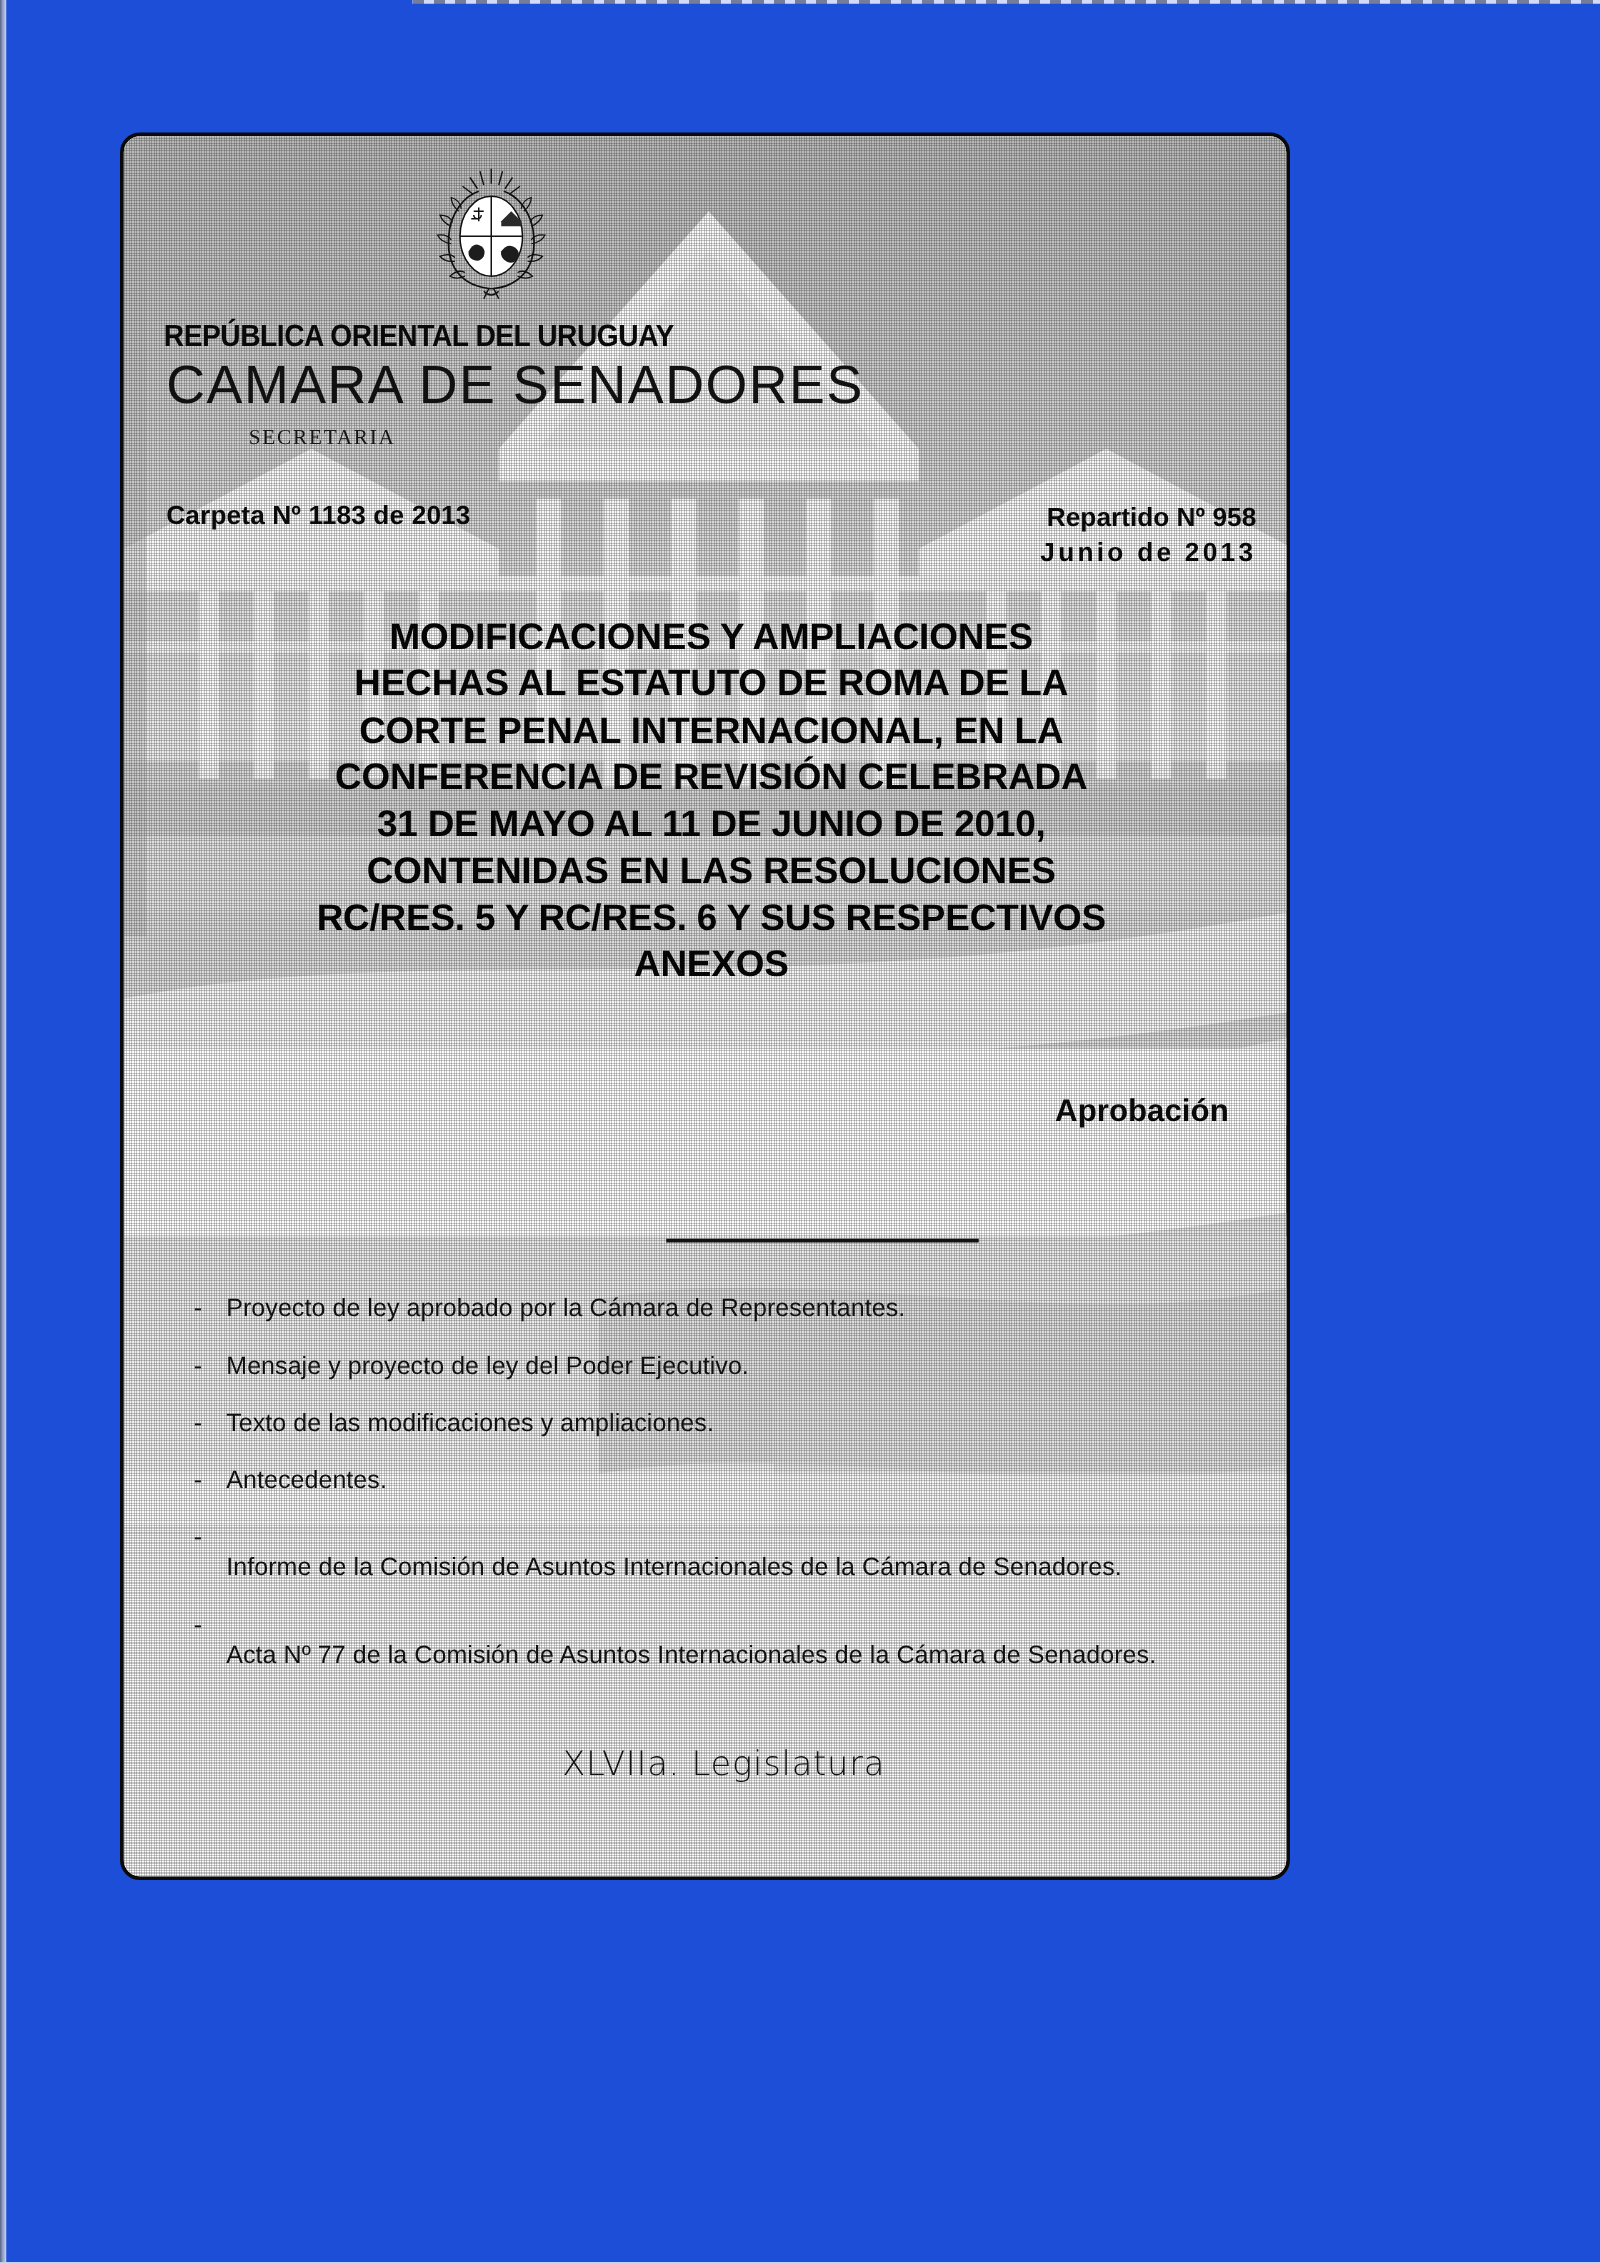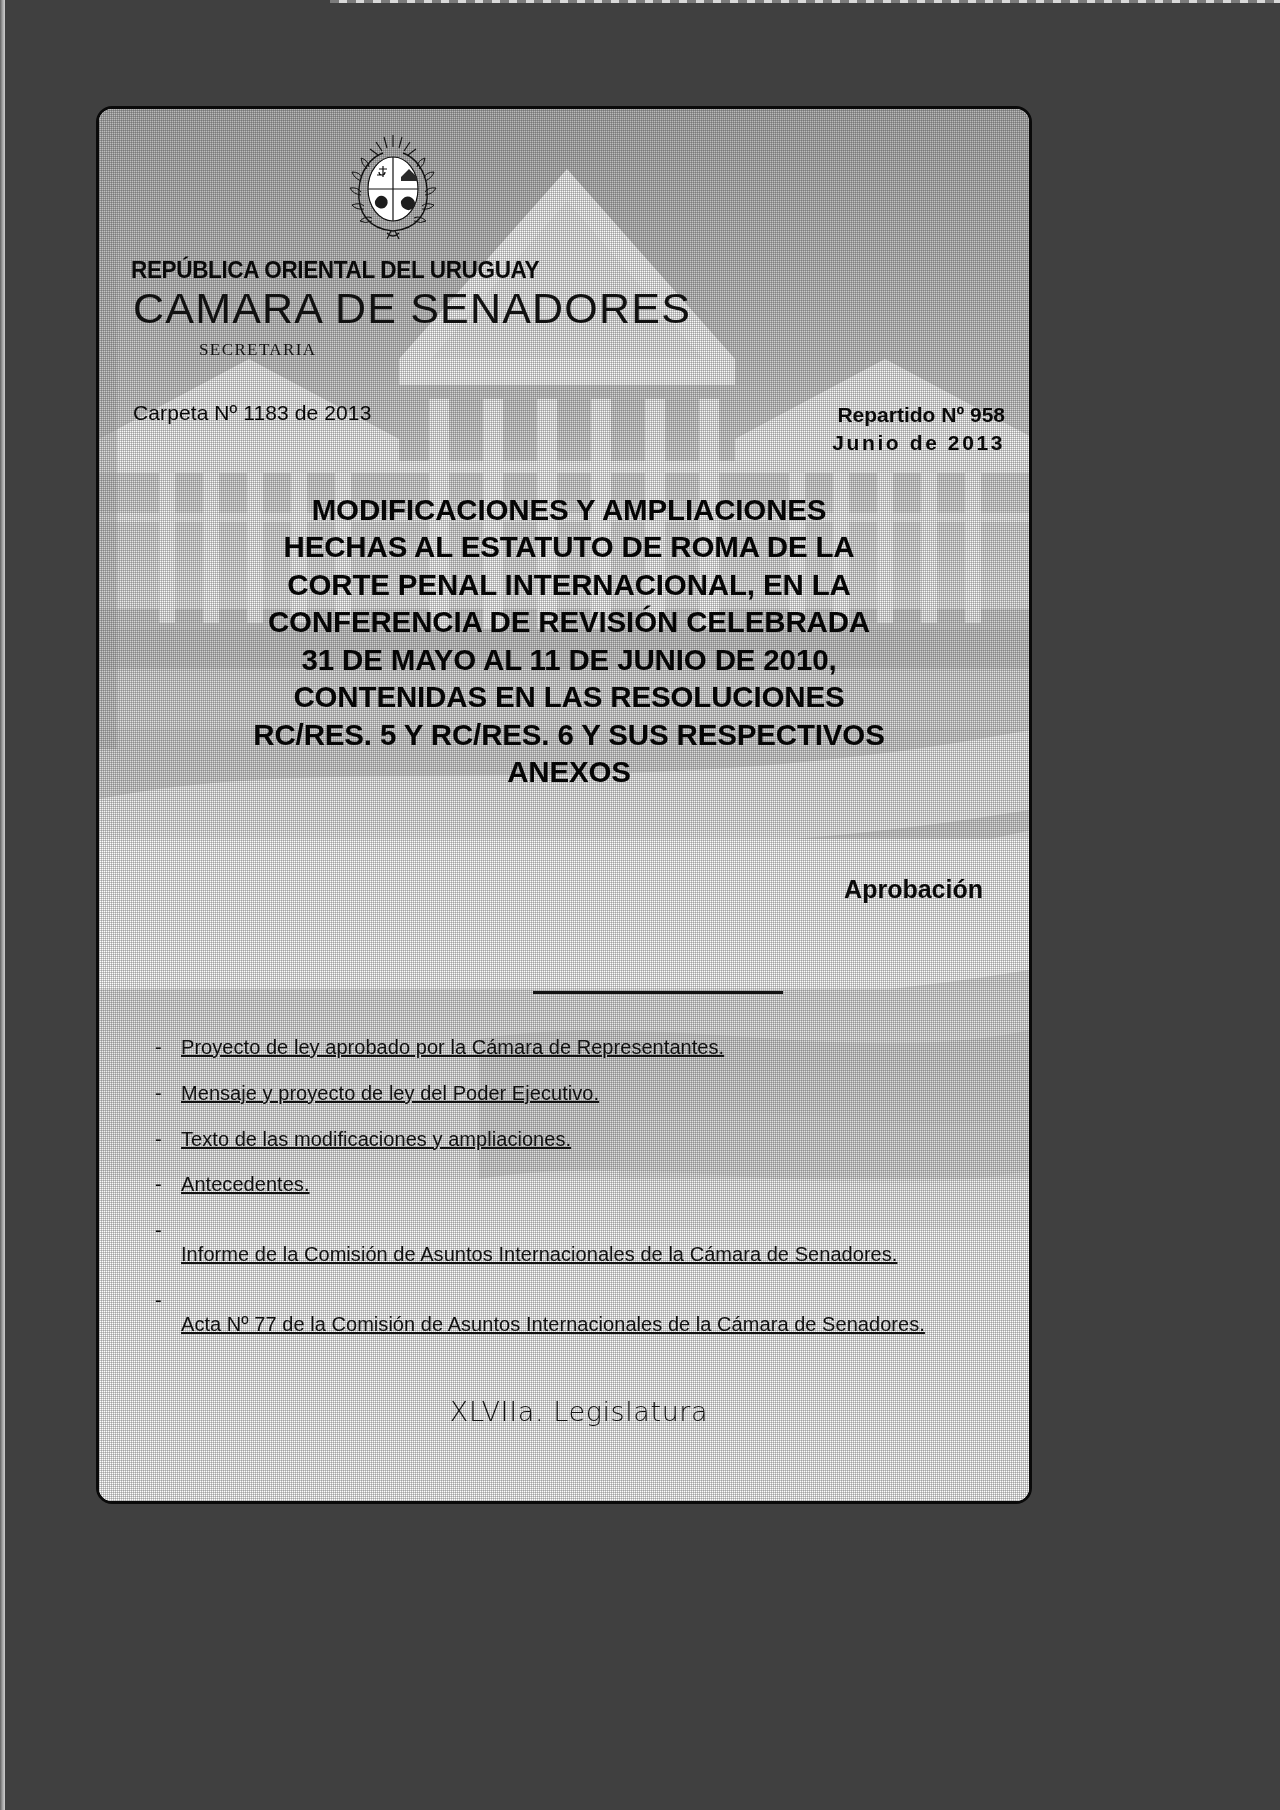--- a/index.html
+++ b/index.html
@@ -15,21 +15,21 @@
     font-family: "Liberation Sans", sans-serif;
     -webkit-font-smoothing: none;
   }
 
   
   #scan-page {
     position: absolute;
     left: 0; top: 0;
     width: 1280px;
     height: 1810px;
-    background: #404040;
+    background: #1d4ed8;
     overflow: hidden;
   }
 
   
   #scan-gutter {
     position: absolute;
     left: 0; top: 0;
     width: 5px;
     height: 1810px;
     background: linear-gradient(to right, #6b6b6b 0%, #bdbdbd 45%, #ffffff 100%);
@@ -124,21 +124,21 @@
   #ref-row {
     position: absolute;
     left: 34px;
     top: 292px;
     width: 872px;
     display: flex;
     justify-content: space-between;
     align-items: flex-start;
   }
   #carpeta {
-    font-weight: normal;
+    font-weight: bold;
     font-size: 21px;
     color: #0a0a0a;
     letter-spacing: .1px;
     white-space: nowrap;
   }
   #repartido-block {
     text-align: right;
     font-weight: bold;
     font-size: 21px;
     color: #0a0a0a;
@@ -203,21 +203,20 @@
     color: #111;
     text-align: left;
     padding-left: 2px;
   }
   .item-text {
     flex: 1 1 auto;
     font-size: 20px;
     line-height: 1.44;
     color: #111;
     letter-spacing: .05px;
-    text-decoration: underline;
   }
   .item-text.justify {
     text-align: justify;
     text-justify: inter-word;
     margin-top: 24px;
   }
 
   
   #legislature {
     position: absolute;

